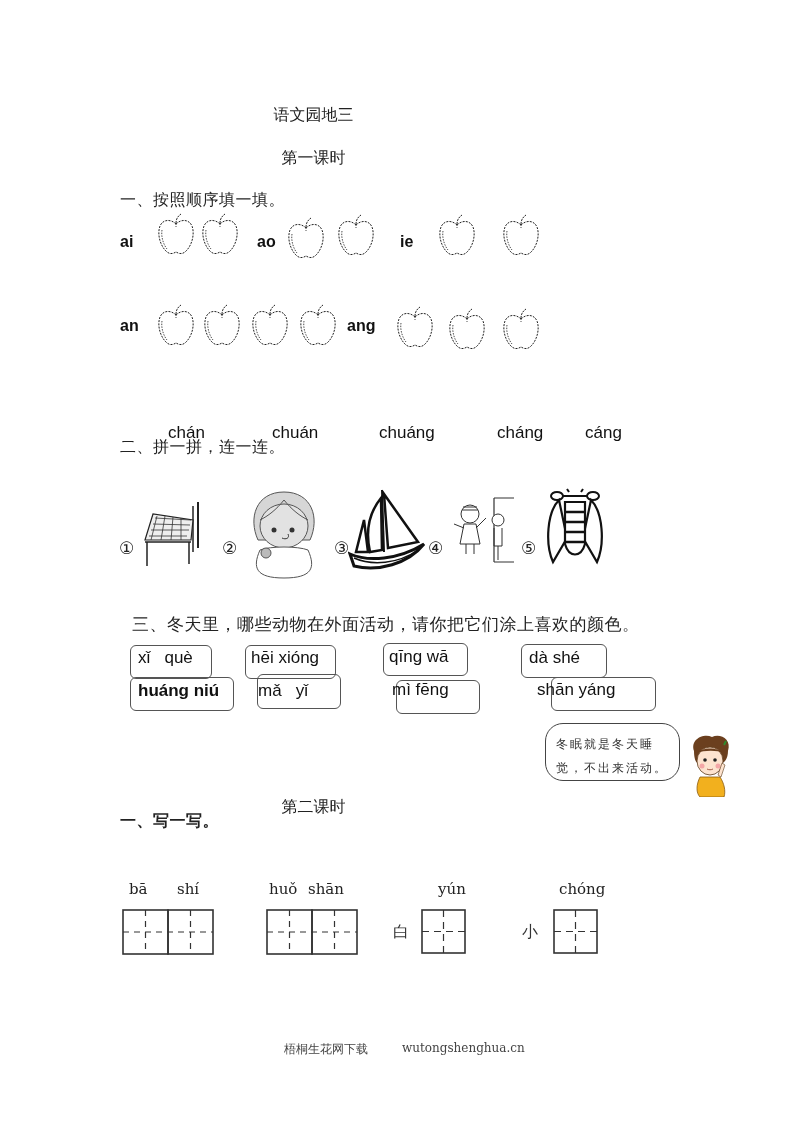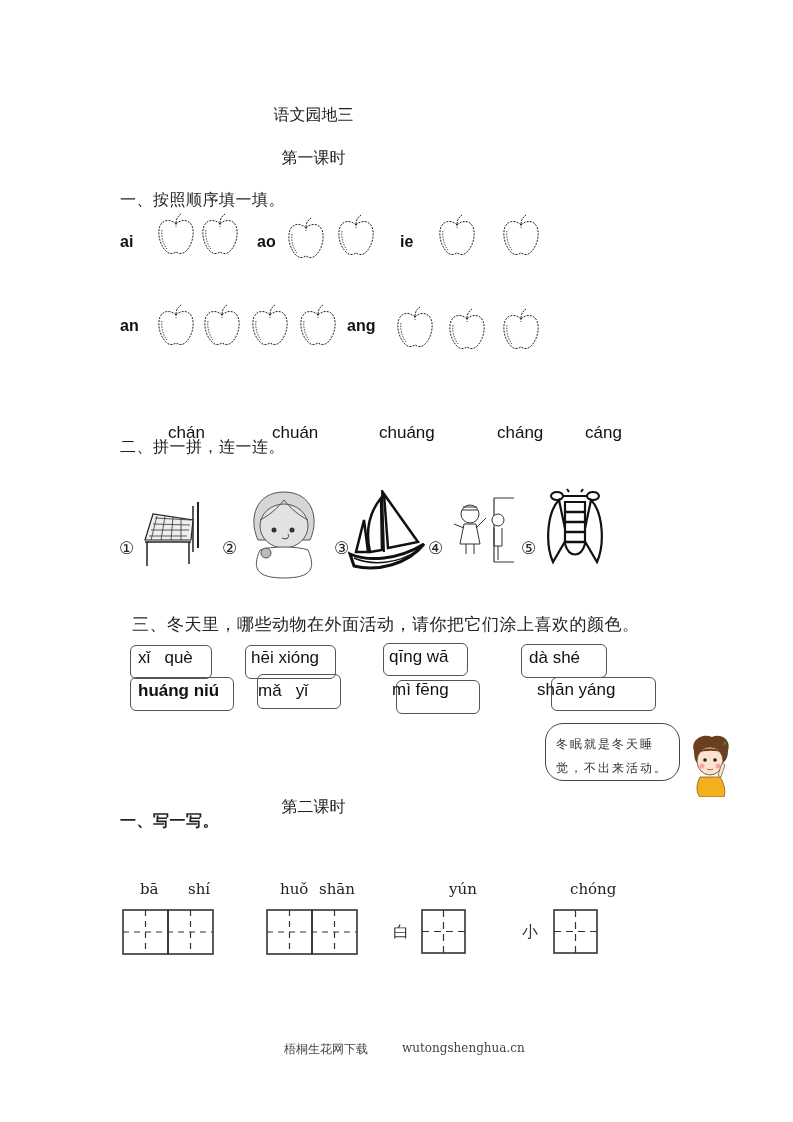--- a/index.html
+++ b/index.html
@@ -5,21 +5,21 @@
     html, body { margin: 0; padding: 0; background: #ffffff; }
     body { width: 793px; height: 1122px; position: relative; overflow: hidden;
            font-family: "DejaVu Serif", "Liberation Serif", serif; color: #111; }
     .abs { position: absolute; }
     .title { font-size: 16px; left: 0; width: 627px; text-align: center; color: #222; }
     .section-heading { font-size: 16px; color: #222; letter-spacing: 0.5px; }
     .section-heading.bold { font-weight: bold; font-family: "DejaVu Sans", sans-serif; font-size: 16px; }
     .vowel-label { font-family: "Liberation Sans", sans-serif; font-weight: bold; font-size: 16px; }
     .apple { width: 38px; height: 44px; }
     .pinyin-sans { font-family: "Liberation Sans", sans-serif; font-size: 17px; color: #111; }
-    .pinyin-serif { font-family: "DejaVu Serif", "Liberation Serif", serif; font-size: 15px; color: #222; margin-left: 11px; }
+    .pinyin-serif { font-family: "DejaVu Serif", "Liberation Serif", serif; font-size: 15px; color: #222; }
     .circled { font-family: "DejaVu Sans", sans-serif; font-size: 17px; color: #222; }
     .frame { position: absolute; border: 1.3px solid #555; border-radius: 6px; box-sizing: border-box; }
     .bubble { border: 1.3px solid #444; border-radius: 18px; box-sizing: border-box; padding: 8px 10px;
               font-size: 12px; line-height: 24px; letter-spacing: 2px; color: #333; }
     .footer { font-size: 12px; color: #444; }
     svg { display: block; }
   </style>
 </head>
 <body>
 

